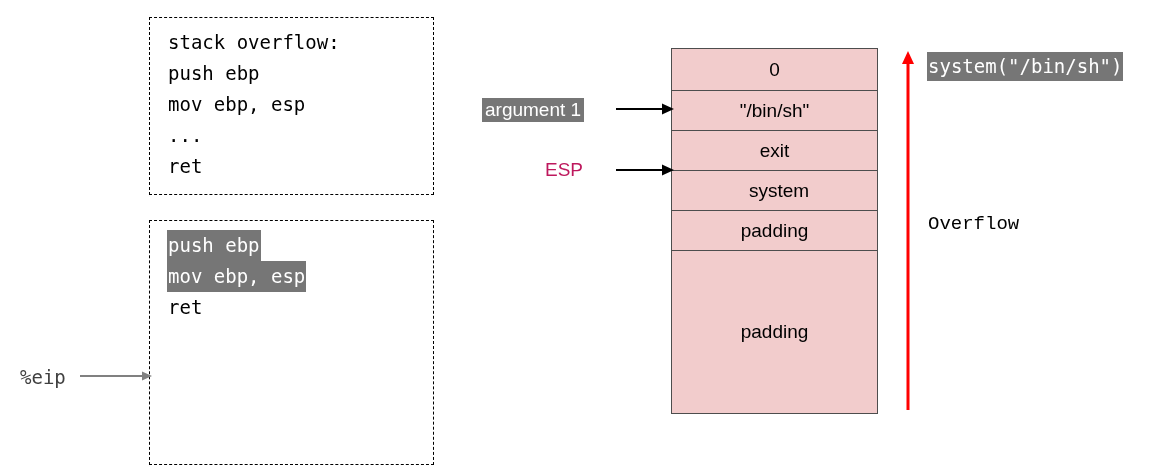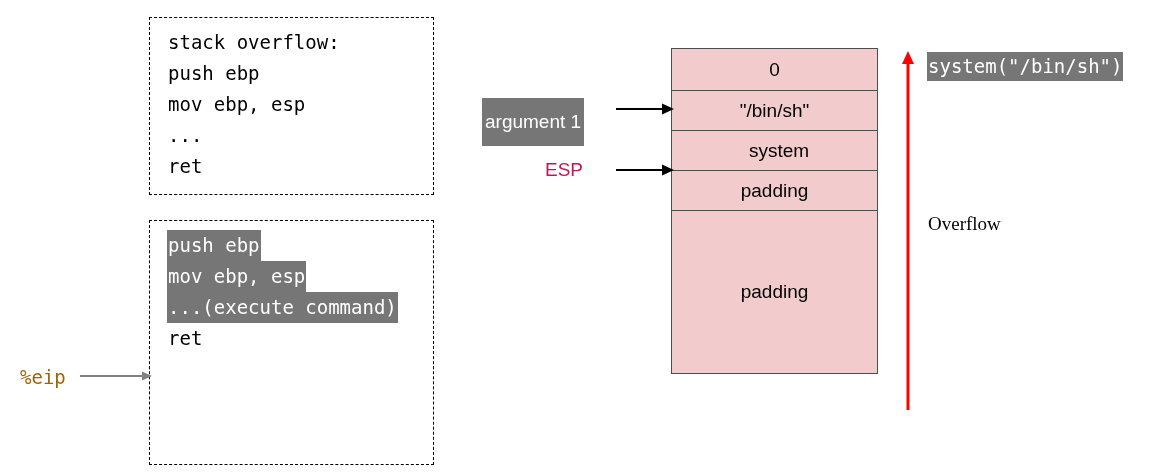--- a/index.html
+++ b/index.html
@@ -47,21 +47,21 @@
     color: #ffffff;
   }
 
   
   #eip-label {
     position: absolute;
     left: 12px;
     top: 366px;
     font-family: "DejaVu Sans Mono", "Liberation Mono", monospace;
     font-size: 19px;
-    color: #a16207;
+    color: #404040;
     white-space: pre;
   }
   #eip-arrow {
     position: absolute;
     left: 72px;
     top: 366px;
     width: 72px;
     height: 20px;
   }
 
@@ -93,21 +93,21 @@
   .ptr-label {
     position: absolute;
     font-family: "Liberation Sans", sans-serif;
     font-size: 19px;
     color: #be185d;
     white-space: nowrap;
   }
   .ptr-label.hl {
     background: #767676;
     color: #ffffff;
-    padding: 13px 3px;
+    padding: 1px 3px;
   }
   #arg1-label { left: 474px; top: 98px; }
   #esp-label  { left: 537px; top: 159px; }
 
   .ptr-arrow {
     position: absolute;
     height: 16px;
     width: 58px;
   }
   #arg1-arrow { left: 608px; top: 101px; }
@@ -118,21 +118,21 @@
     position: absolute;
     left: 889px;
     top: 50px;
     width: 22px;
     height: 365px;
   }
   #overflow-label {
     position: absolute;
     left: 920px;
     top: 213px;
-    font-family: Liberation Serif, serif;
+    font-family: Liberation Mono, monospace;
     font-size: 19px;
     color: #000000;
   }
 
   
   #right-code {
     position: absolute;
     left: 919px;
     top: 52px;
     font-family: "DejaVu Sans Mono", "Liberation Mono", monospace;
@@ -149,36 +149,39 @@
 </head>
 <body>
 
 <div id="canvas">
 
   <div class="code-box" id="code-box-1">
     <div class="code-lines" id="box1-lines"><span class="code-line">stack overflow:</span><span class="code-line">push ebp</span><span class="code-line">mov ebp, esp</span><span class="code-line">...</span><span class="code-line">ret</span></div>
   </div>
 
   <div class="code-box" id="code-box-2">
-    <div class="code-lines" id="box2-lines"><span class="code-line hl">push ebp</span><span class="code-line hl">mov ebp, esp</span><span class="code-line hl">...(execute command)</span><span class="code-line">ret</span></div>
+    <div class="code-lines" id="box2-lines"><span class="code-line hl">push ebp</span><span class="code-line hl">mov ebp, esp</span><span class="code-line">ret</span></div>
   </div>
 
   <div id="eip-label">%eip</div>
   <svg id="eip-arrow" viewBox="0 0 72 20">
     <line x1="0" y1="10" x2="64" y2="10" stroke="#808080" stroke-width="2"></line>
     <polygon points="72,10 62,5.5 62,14.5" fill="#808080"></polygon>
   </svg>
 
   <div id="stack">
       <div class="stack-cell" style="height: 42px;">
         <span>0</span>
       </div>
       <div class="stack-cell" style="height: 40px;">
         <span>"/bin/sh"</span>
       </div>
+      <div class="stack-cell" style="height: 40px;">
+        <span>exit</span>
+      </div>
       <div class="stack-cell" style="height: 40px; padding-left: 9px;">
         <span>system</span>
       </div>
       <div class="stack-cell" style="height: 40px;">
         <span>padding</span>
       </div>
       <div class="stack-cell" style="height: 162px;">
         <span>padding</span>
       </div>
     </div>

